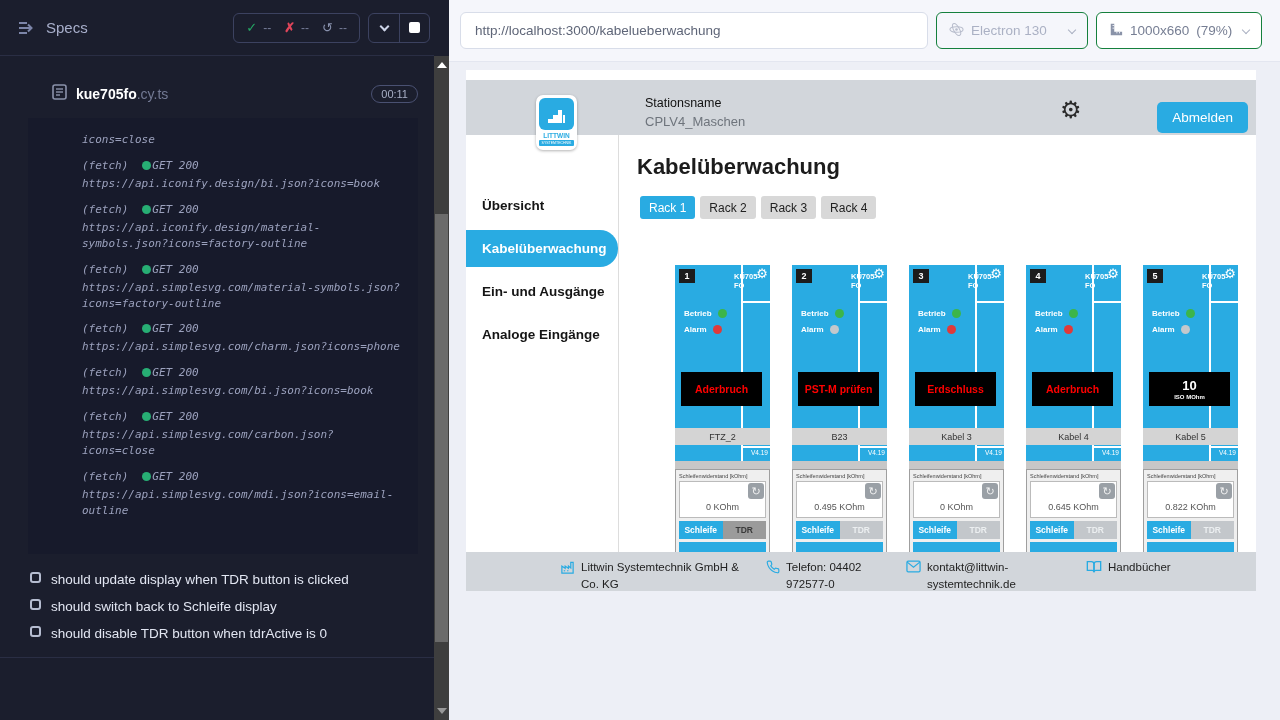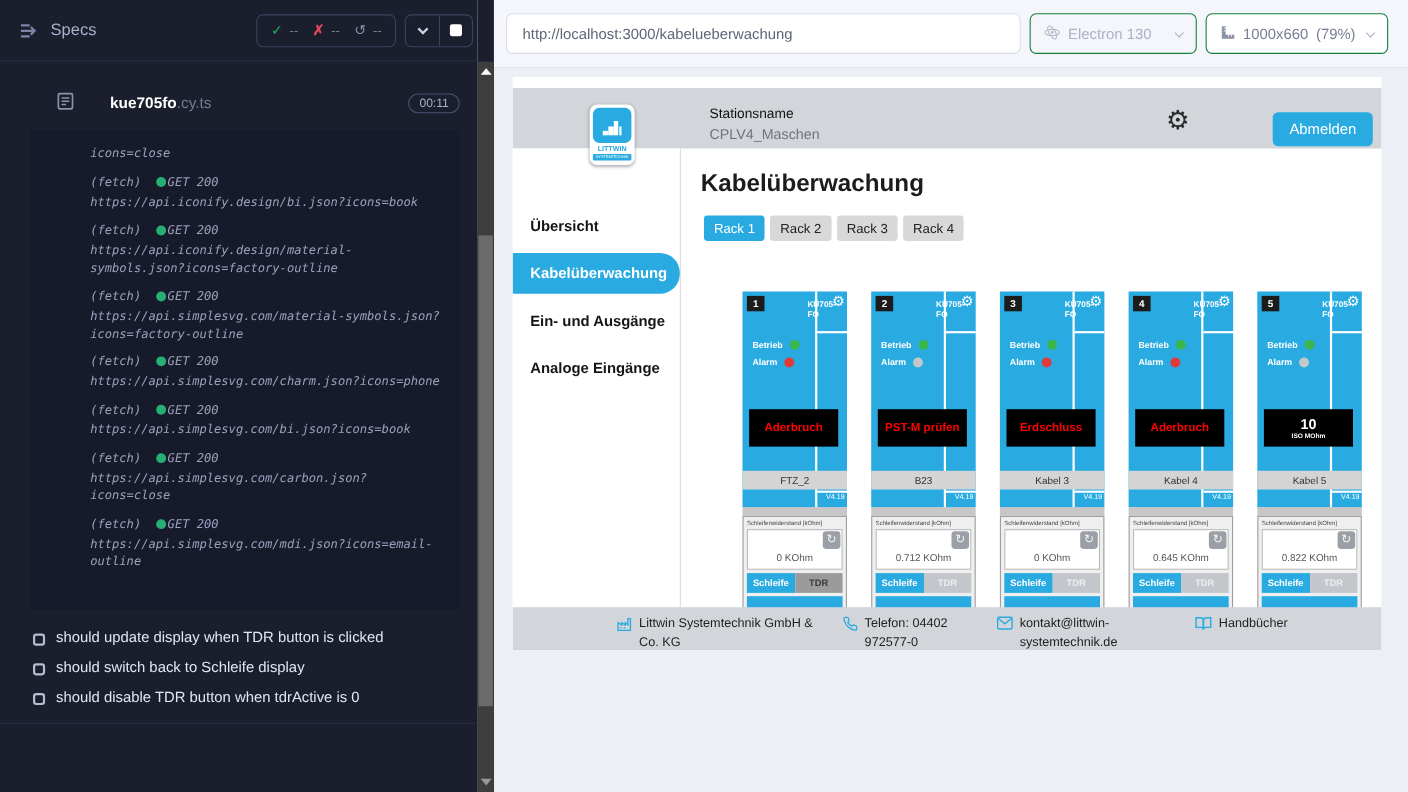--- a/index.html
+++ b/index.html
@@ -21,36 +21,36 @@
   .g-fail { color:#e0455a; font-weight:bold; font-size:13px; }
   .g-pend { color:#8891ad; font-size:13px; }
   .run-box { display:flex; border:1px solid #3c4260; border-radius:6px; height:30px; }
   .run-cell { width:30px; display:flex; align-items:center; justify-content:center; }
   .run-cell + .run-cell { border-left:1px solid #3c4260; }
   .chev { width:7px; height:7px; border-left:2px solid #cdd4e8; border-bottom:2px solid #cdd4e8;
     transform:rotate(-45deg); margin-top:-3px; }
   .stop-square { width:11px; height:11px; background:#fff; border-radius:2px; }
 
   .spec-row { height:62px; display:flex; align-items:center; gap:9px; padding:14px 16px 0 52px; }
-  .spec-name { color:#fff; font-weight:bold; font-size:14px;margin-left:24px; }
+  .spec-name { color:#fff; font-weight:bold; font-size:14px; }
   .spec-ext { color:#737a94; font-size:14px; }
   .spec-time { margin-left:auto; border:1px solid #4a5172; color:#a9b0c7; border-radius:12px;
     font-size:11px; padding:2px 9px; }
 
   .log-panel { margin-left:28px; width:390px; height:436px; overflow:hidden; background:#171a2b;
     padding:14px 16px 8px 54px; font-family:"DejaVu Sans Mono", monospace; font-style:italic;
     font-size:11px; line-height:1.45; color:#9ba1bd; }
   .log-entry { margin-bottom:10px; }
   .log-head { display:block; margin-bottom:2px; }
   .log-dot { display:inline-block; width:9px; height:9px; border-radius:50%; background:#27ae74;
     margin:0 1px 0 14px; vertical-align:-1px; }
   .log-url { overflow-wrap:break-word; }
 
   .tests { list-style:none; margin-top:18px; padding-left:30px; }
-  .test-item { display:flex; align-items:flex-end; gap:10px; margin-bottom:12px;
+  .test-item { display:flex; align-items:flex-start; gap:10px; margin-bottom:12px;
     font-size:13.5px; color:#e2e6f2; }
   .test-box { width:11px; height:11px; border:2px solid #b6bdd1; border-radius:3px; flex:none; }
   .tests-end { border-top:1px solid #2a2e44; margin-top:16px; }
 
   
   .scroll-col { width:15px; flex:none; position:relative; background:#1b1e2d; }
   .scroll-track { position:absolute; top:56px; bottom:0; left:0; right:0; background:#3e3e3e; }
   .scroll-up { position:absolute; top:62px; left:3px; width:0; height:0;
     border-left:5px solid transparent; border-right:5px solid transparent; border-bottom:6px solid #fff; }
   .scroll-thumb { position:absolute; top:214px; height:428px; left:1px; width:13px; background:#6b6b6b; }
@@ -409,21 +409,21 @@
                   <span class="sub"></span>
                 </div>
               <span class="card-label">B23</span>
               <span class="card-version">V4.19</span>
             </div>
             <div class="card-band"></div>
             <div class="card-panel">
               <div class="panel-label">Schleifenwiderstand [kOhm]</div>
               <div class="value-box">
                 <span class="refresh-btn">↻</span>
-                <span class="value-text">0.712 KOhm</span>
+                <span class="value-text">0.495 KOhm</span>
               </div>
               <div class="btn-row">
                 <span class="btn-schleife">Schleife</span>
                 <span class="btn-tdr disabled">TDR</span>
               </div>
               <div class="card-bluebar"></div>
             </div>
           </div>
 
           <div class="card">

